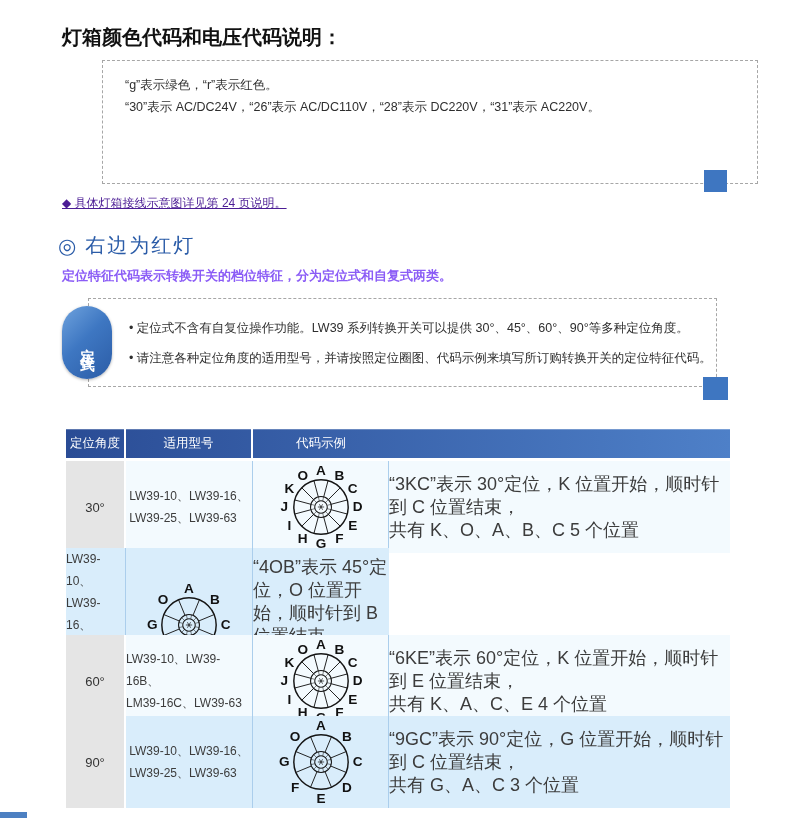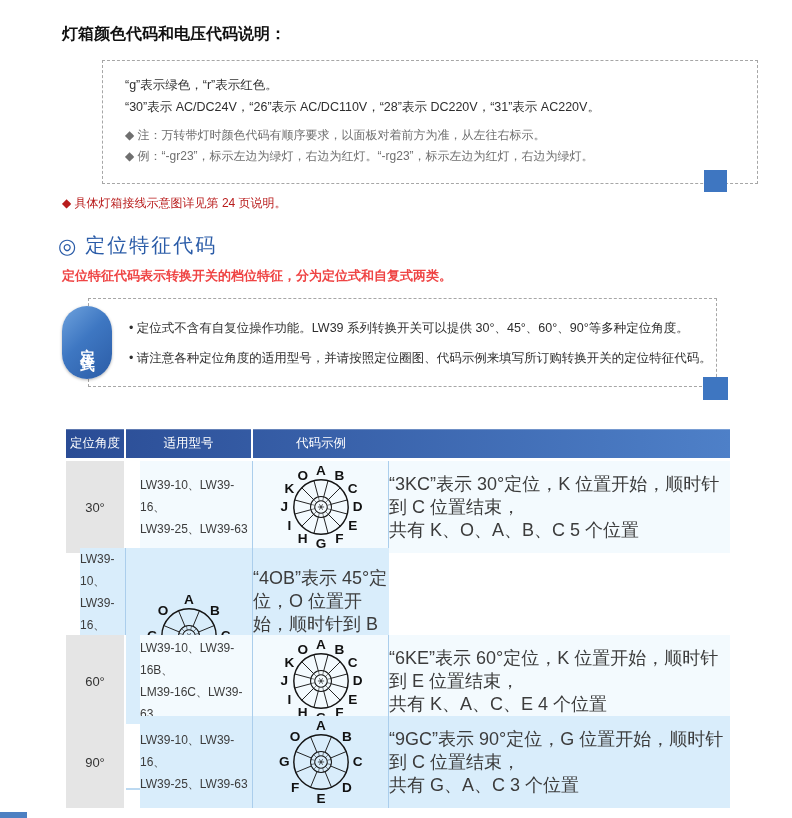--- a/index.html
+++ b/index.html
@@ -1,37 +1,37 @@
 <!DOCTYPE html>
 <html><head>
 <meta charset="utf-8">
 <style>
   html,body{margin:0;padding:0;background:#ffffff;}
   .page{position:relative;width:792px;height:818px;background:#ffffff;overflow:hidden;
         font-family:"Liberation Sans","DejaVu Sans",sans-serif;color:#222;}
 
   
-  .doc-title{position:absolute;left:62px;top:24px;font-size:16px;font-weight:bold;color:#111;}
+  .doc-title{position:absolute;left:62px;top:24px;font-size:20px;font-weight:bold;color:#111;}
 
   
   .info-box{position:absolute;left:61px;top:60px;width:656px;height:124px;box-sizing:border-box;
             border:1px dashed #a6a6a6;padding:13px 20px 0 22px;margin-left:41px;}
   .info-line{font-size:12.5px;color:#2e2e2e;line-height:22px;}
   .info-notes{margin-top:7px;}
   .info-note{font-size:12px;color:#6f6f6f;line-height:21px;}
   .blue-sq{position:absolute;background:#3e76c1;}
   .sq1{left:704px;top:170px;width:23px;height:22px;}
   .sq2{left:703px;top:377px;width:25px;height:23px;}
-  .page-note{position:absolute;left:62px;top:195px;font-size:12px;color:#b91c1c;}
+  .page-note{position:absolute;left:62px;top:195px;font-size:12px;color:#4c1d95;text-decoration:underline;}
 
   
   .section-head{position:absolute;left:58px;top:232px;display:flex;align-items:center;color:#2b5ca8;}
   .section-icon{font-size:21px;line-height:1;margin-right:9px;}
   .section-title{font-size:20px;letter-spacing:2px;}
-  .section-intro{position:absolute;left:62px;top:267px;font-size:13px;font-weight:bold;color:#ef4444;}
+  .section-intro{position:absolute;left:62px;top:267px;font-size:13px;font-weight:bold;color:#8b5cf6;}
 
   
   .pos-box{position:absolute;left:88px;top:298px;width:629px;height:89px;box-sizing:border-box;
            border:1px dashed #a6a6a6;display:flex;flex-direction:column;justify-content:center;
            padding-left:40px;gap:10px;}
   .pos-bullet{font-size:12.5px;color:#2e2e2e;line-height:20px;}
   .pos-tab{position:absolute;left:62px;top:306px;width:50px;height:73px;border-radius:26px;
            background:linear-gradient(135deg,#6fa3de 0%,#3e77c2 45%,#2b5ca6 100%);
            box-shadow:0 1px 3px rgba(0,0,0,.3);
            display:flex;align-items:center;justify-content:center;
@@ -42,53 +42,49 @@
   .t-head{display:grid;grid-template-columns:60px 127px 136px 1fr;height:29px;
           background:linear-gradient(to right,#2a4c95,#4e80c8);
           box-shadow:inset 0 1px 0 rgba(255,255,255,.25);}
   .t-head .th{display:flex;align-items:center;justify-content:center;color:#fff;
               font-size:12.5px;font-weight:normal;border-right:2px solid #fff;}
   .t-head .th:last-child{border-right:none;text-align:center;}
   .t-row{display:grid;grid-template-columns:60px 127px 136px 1fr;margin-top:3px;}
   .t-row.h1{height:84px}.t-row.h2{height:84px}.t-row.h3{height:78px}.t-row.h4{height:72px}
   .td{display:flex;align-items:center;justify-content:center;box-sizing:border-box;}
   .c-angle{background:#e5e5e5;font-size:13px;color:#333;border-right:2px solid #fff;}
-  .c-models{border-right:1px solid #abceec;margin-left:14px;}
+  .c-models{border-right:1px solid #abceec;}
   .c-models div{font-size:12px;color:#3c3c3c;line-height:22px;white-space:pre-line;text-align:left;}
   .c-dial{border-right:1px solid #abceec;}
   .c-example{font-size:18px;color:#3c3c3c;line-height:23px;white-space:pre-line;text-align:left;}
   .row-light .c-models,.row-light .c-dial,.row-light .c-example{background:#f3fafe;}
   .row-blue  .c-models,.row-blue  .c-dial,.row-blue  .c-example{background:#d9edfb;}
   .t-row:last-child{border-bottom:2px solid #bcd9f1;}
 
   
   .corner-rect{position:absolute;left:0;top:812px;width:27px;height:6px;background:#4d80c2;}
 </style>
 </head>
 <body>
 
 <div class="page">
 
   <div class="doc-title">灯箱颜色代码和电压代码说明：</div>
 
   <div class="info-box">
     <div class="info-line">“g”表示绿色，“r”表示红色。</div>
     <div class="info-line">“30”表示 AC/DC24V，“26”表示 AC/DC110V，“28”表示 DC220V，“31”表示 AC220V。</div>
-    <div class="info-notes">
-      <div class="info-note">◆ 注：万转带灯时颜色代码有顺序要求，以面板对着前方为准，从左往右标示。</div>
-      <div class="info-note">◆ 例：“-gr23”，标示左边为绿灯，右边为红灯。“-rg23”，标示左边为红灯，右边为绿灯。</div>
-    </div>
   </div>
   <div class="blue-sq sq1"></div>
 
   <div class="page-note">◆ 具体灯箱接线示意图详见第 24 页说明。</div>
 
   <div class="section-head">
     <span class="section-icon">◎</span>
-    <span class="section-title">定位特征代码</span>
+    <span class="section-title">右边为红灯</span>
   </div>
   <div class="section-intro">定位特征代码表示转换开关的档位特征，分为定位式和自复式两类。</div>
 
   <div class="pos-box">
     <div class="pos-bullet">• 定位式不含有自复位操作功能。LW39 系列转换开关可以提供 30°、45°、60°、90°等多种定位角度。</div>
     <div class="pos-bullet">• 请注意各种定位角度的适用型号，并请按照定位圈图、代码示例来填写所订购转换开关的定位特征代码。</div>
   </div>
   <div class="pos-tab">定位式</div>
   <div class="blue-sq sq2"></div>
 

